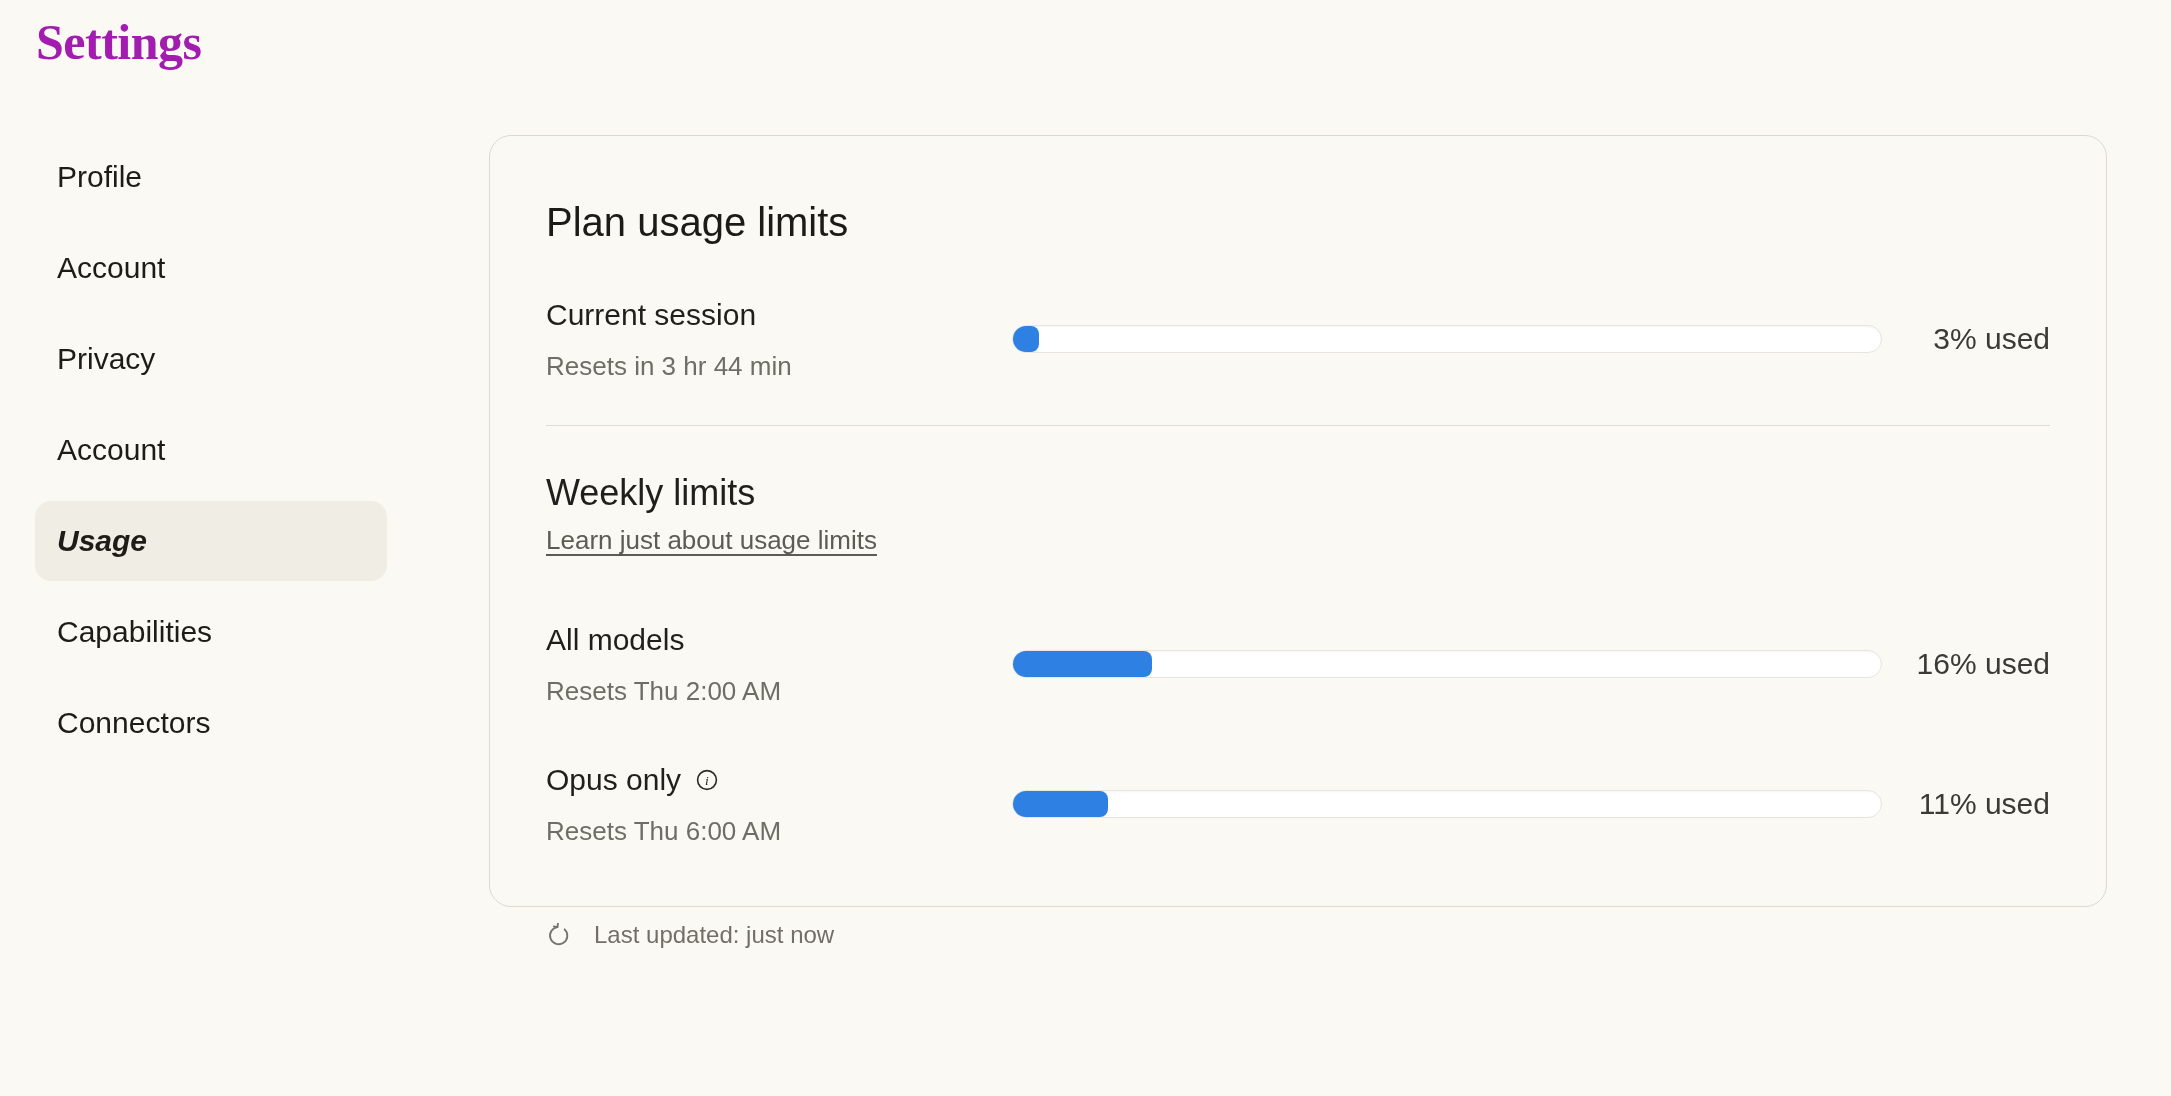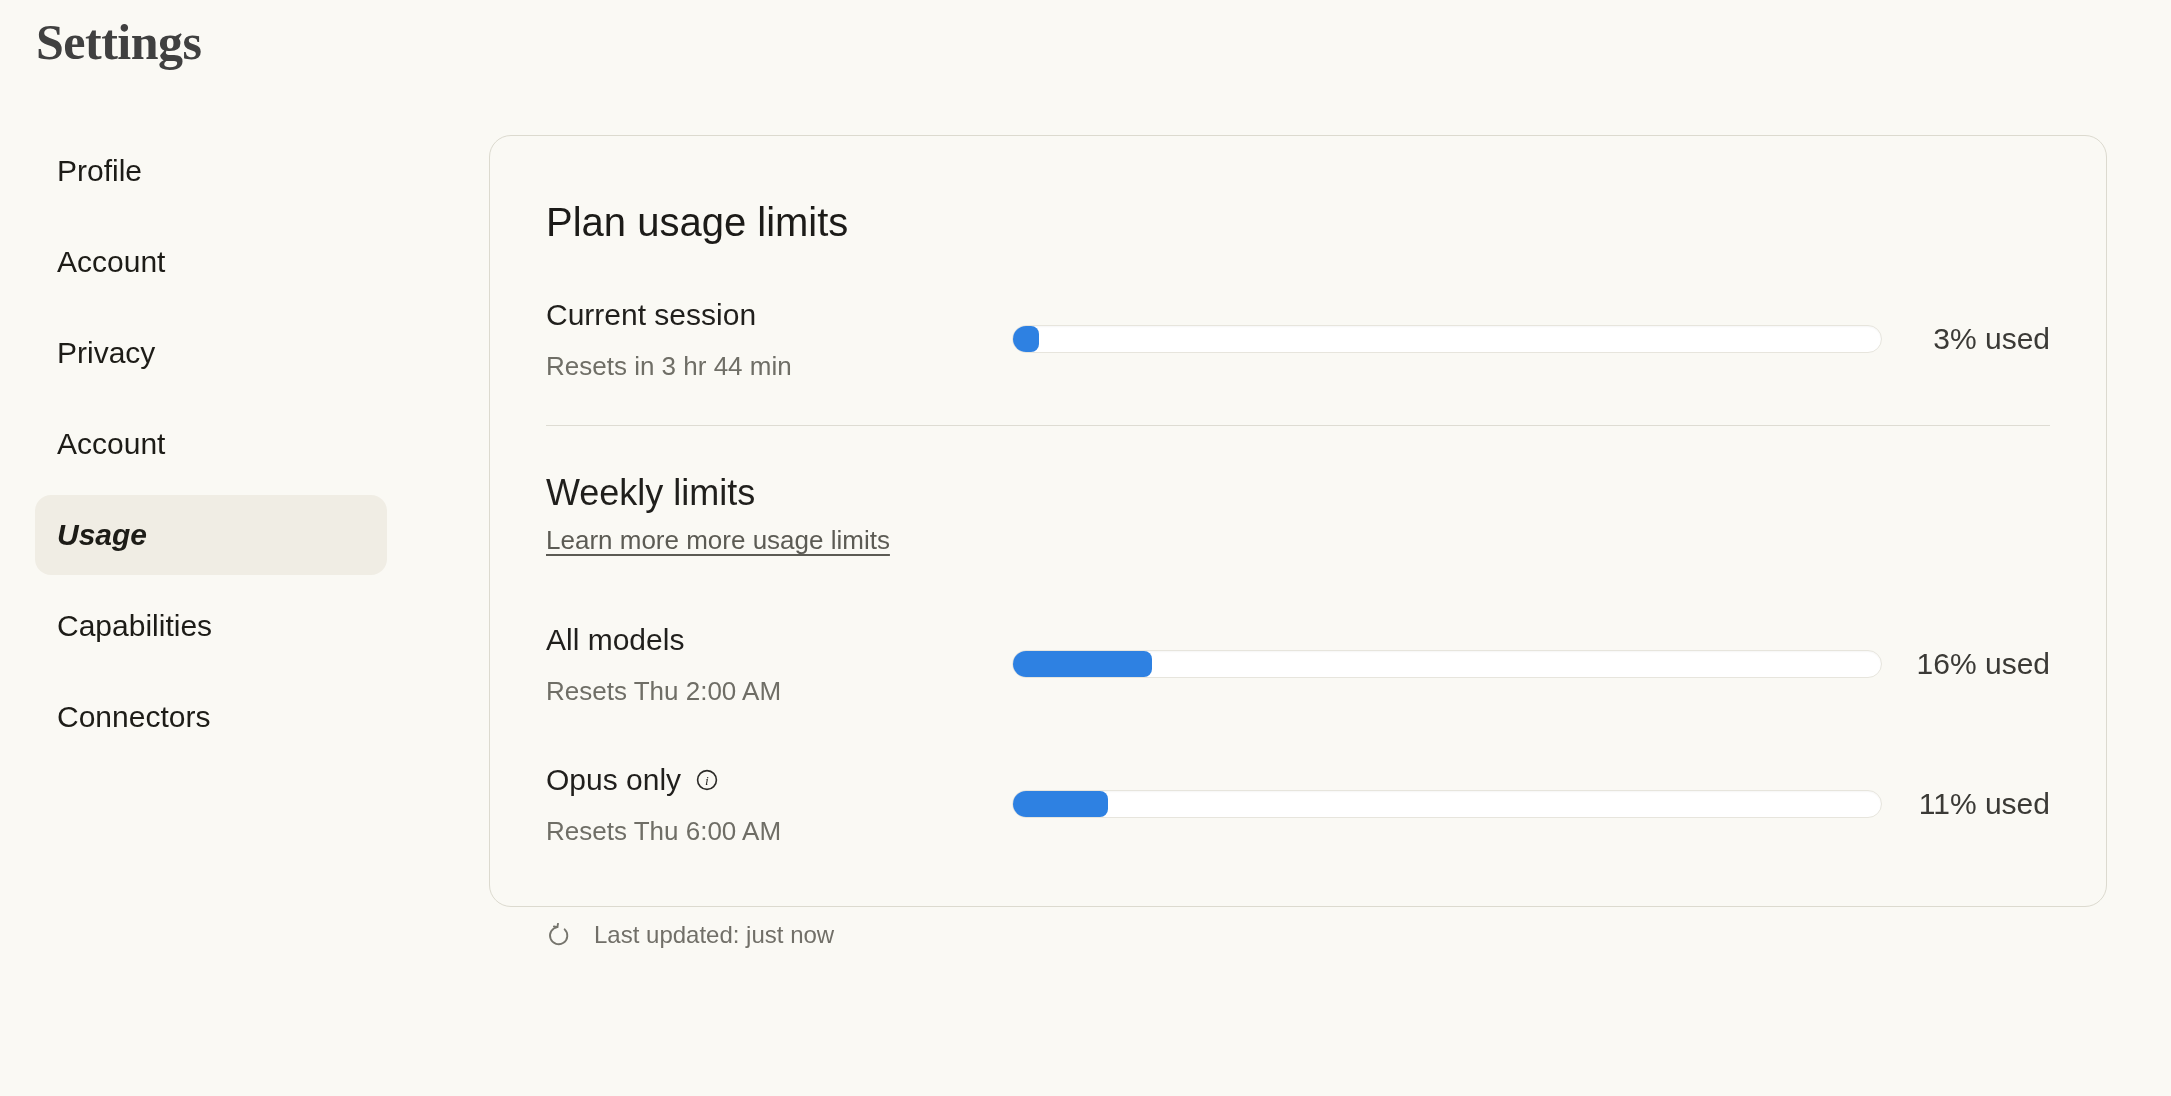--- a/index.html
+++ b/index.html
@@ -10,26 +10,26 @@
     font-family: "Liberation Sans", "DejaVu Sans", sans-serif;
     color:#201f1c;
     overflow:hidden;
   }
 
   
   .page-title {
     position:absolute; left:36px; top:12px;
     font-family:"Liberation Serif", "DejaVu Serif", serif;
     font-size:50px; line-height:60px; font-weight:600;
-    letter-spacing:-0.5px; color:#404040;
+    letter-spacing:-0.5px; color:#a21caf;
   }
 
   
   .sidebar {
-    position:absolute; left:35px; top:131px; width:352px;
+    position:absolute; left:35px; top:137px; width:352px;
     list-style:none;
   }
   .nav-item {
     height:80px; margin-bottom:11px;
     display:flex; align-items:center;
     padding-left:22px; border-radius:16px;
     font-size:30px; color:#1d1c17; cursor:pointer;
   }
   .nav-item.active {
     background: var(--active-nav-background, #f0ede4);
@@ -117,21 +117,21 @@
     </div>
     <div class="progress-track">
       <div class="progress-fill" style="width: 3%;"></div>
     </div>
     <div class="percent-label">3% used</div>
   </div>
 
   <hr class="divider">
 
   <h3 class="weekly-heading">Weekly limits</h3>
-  <a class="weekly-link">Learn more more usage limits</a>
+  <a class="weekly-link">Learn just about usage limits</a>
 
   
   <div class="usage-row row-all">
     <div class="row-label-block">
       <div class="row-label">All models</div>
       <div class="row-sublabel">Resets Thu 2:00 AM</div>
     </div>
     <div class="progress-track">
       <div class="progress-fill" style="width: 16%;"></div>
     </div>

